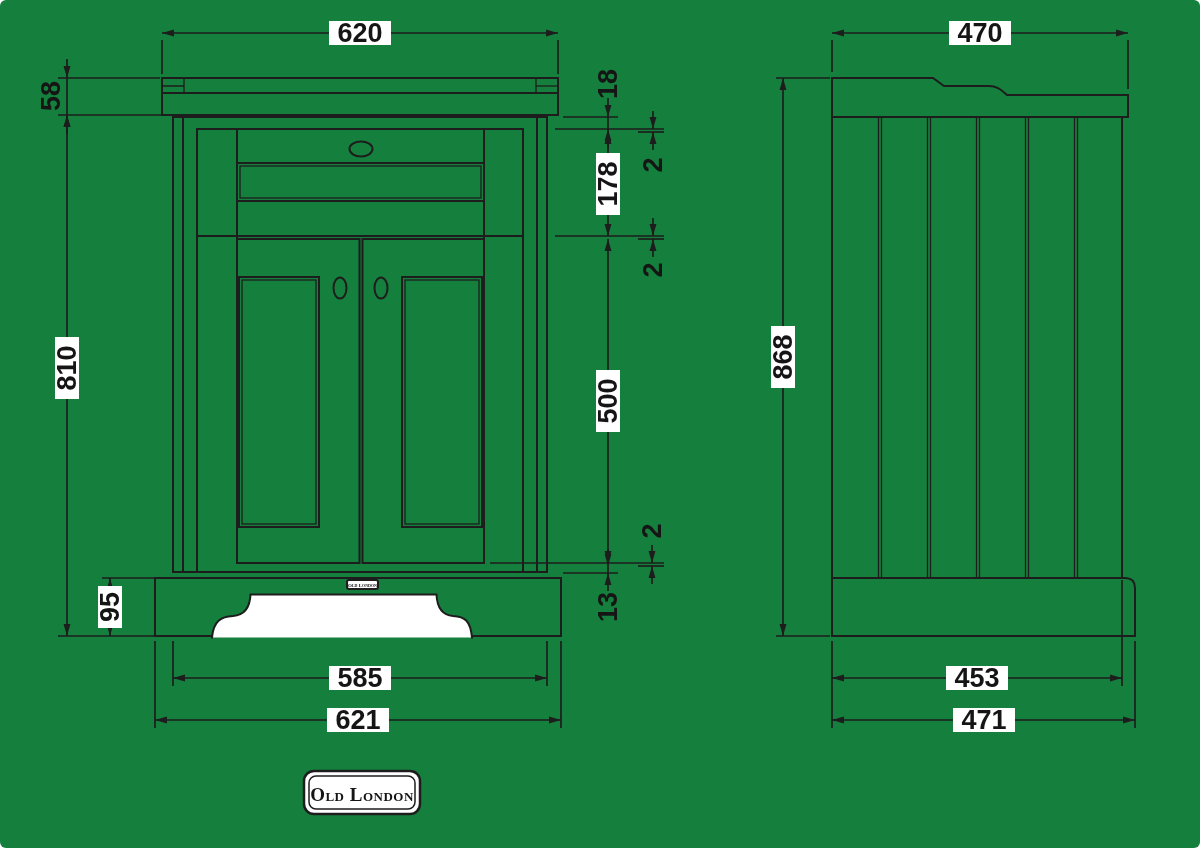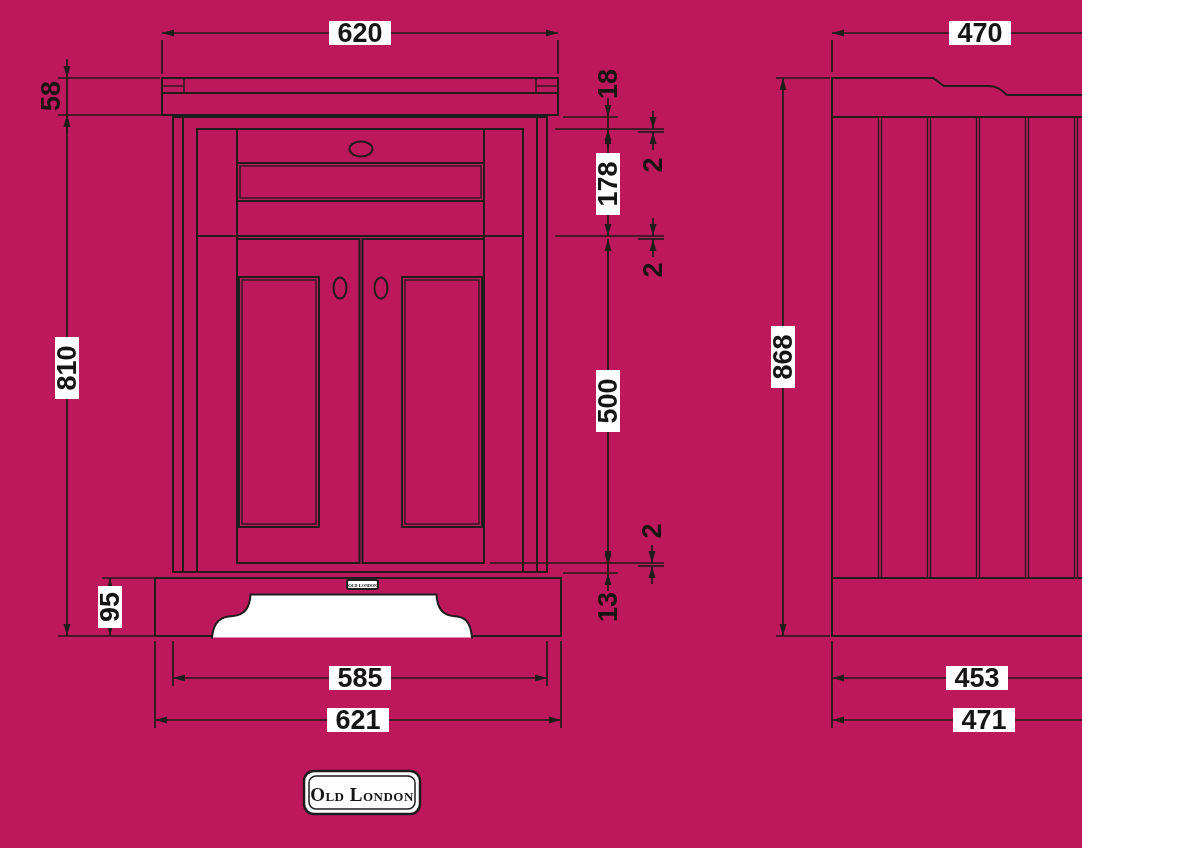--- a/index.html
+++ b/index.html
@@ -1,16 +1,16 @@
 <!DOCTYPE html>
 <html><head>
 <meta charset="utf-8">
 <style>
   html,body{margin:0;padding:0;background:#ffffff;}
-  .stage{width:1082px;height:848px;background:#be185d;position:relative;overflow:hidden;}
+  .stage{width:1200px;height:848px;background:#15803d;position:relative;overflow:hidden;border-radius:6px;}
   svg{display:block;}
   svg text{font-family:"Liberation Sans",sans-serif;font-weight:700;font-size:27px;fill:#151515;
            text-anchor:middle;dominant-baseline:central;}
   .geo{stroke:#1d1d1d;stroke-width:2;fill:none;stroke-linecap:square;stroke-linejoin:miter;}
   .geo-thin{stroke:#1d1d1d;stroke-width:1.3;fill:none;}
   .dim{stroke:#1d1d1d;stroke-width:1.7;fill:none;}
   .white-fill{fill:#ffffff;}
   .bg{fill:#ffffff;stroke:none;}
   .badge-text{font-family:"Liberation Serif",serif;font-variant:small-caps;font-size:19px;
               letter-spacing:0.5px;font-weight:700;}

